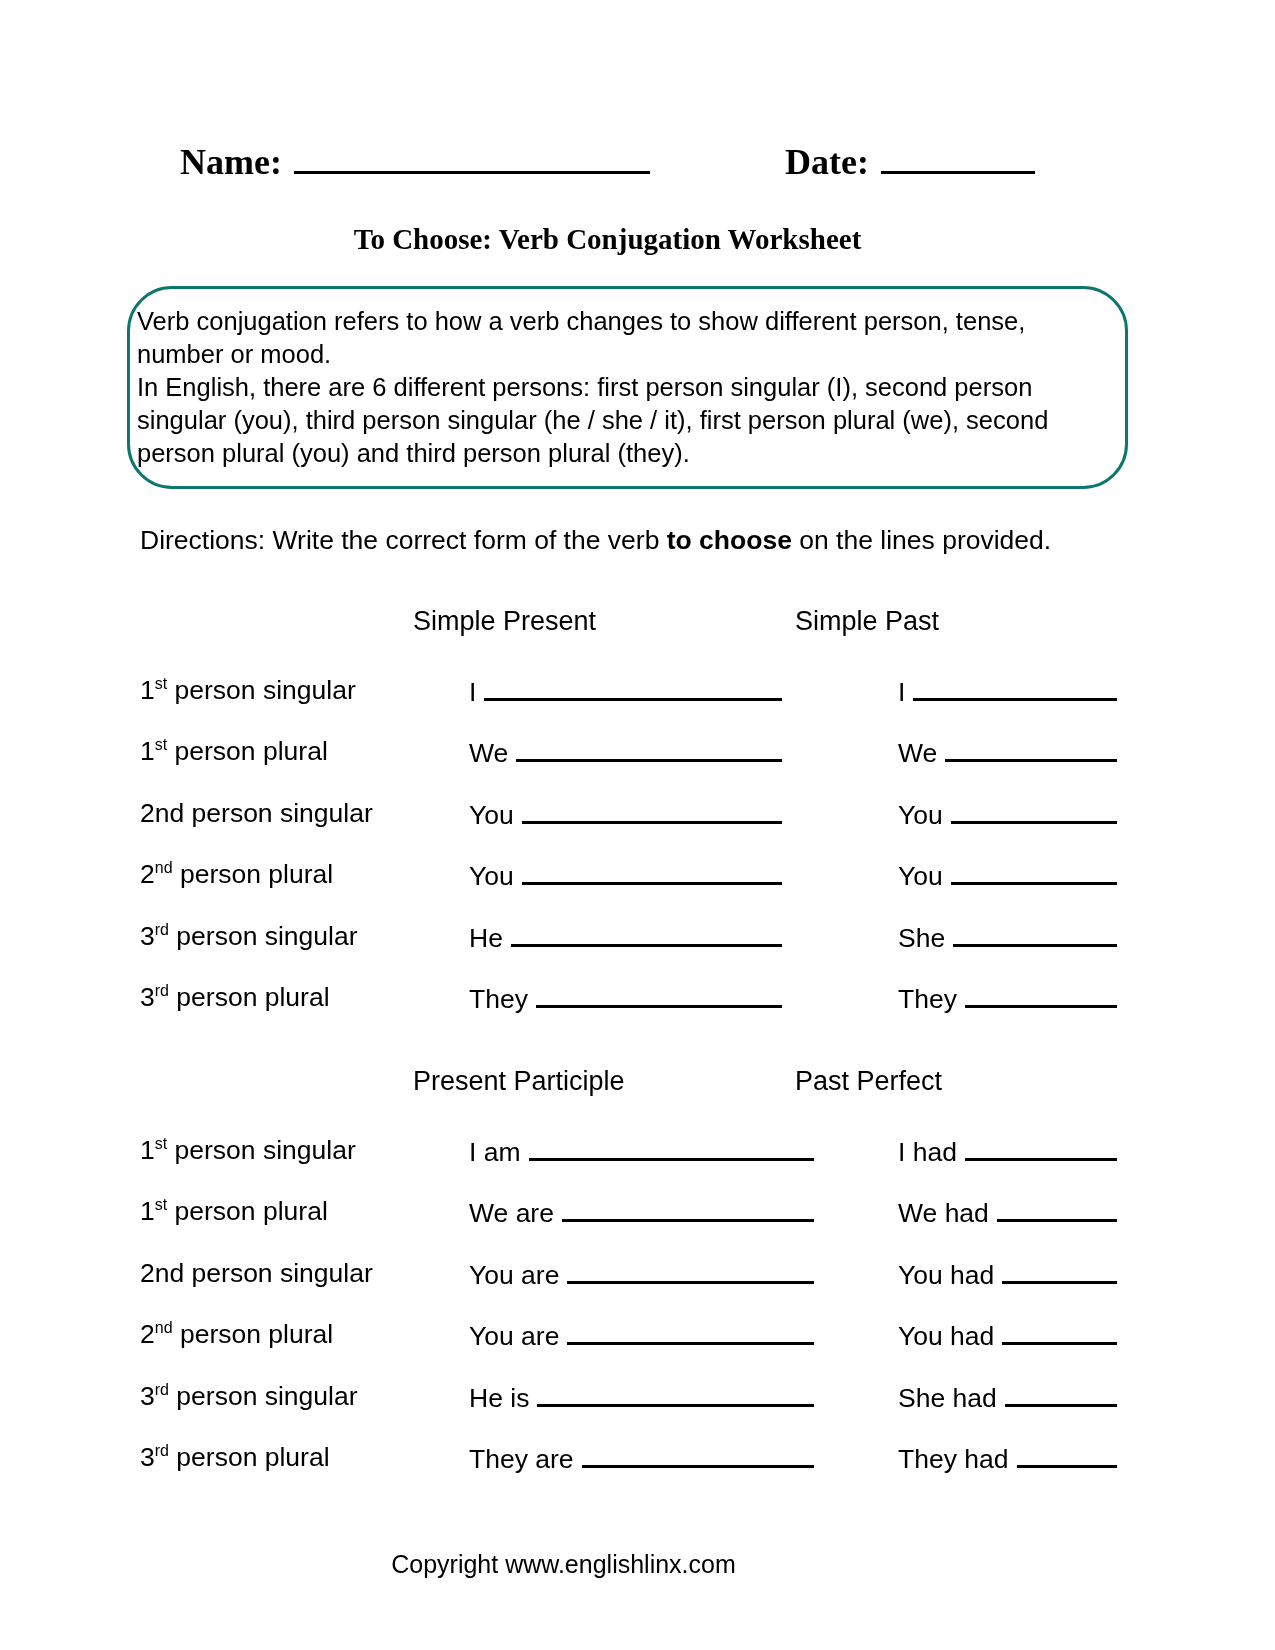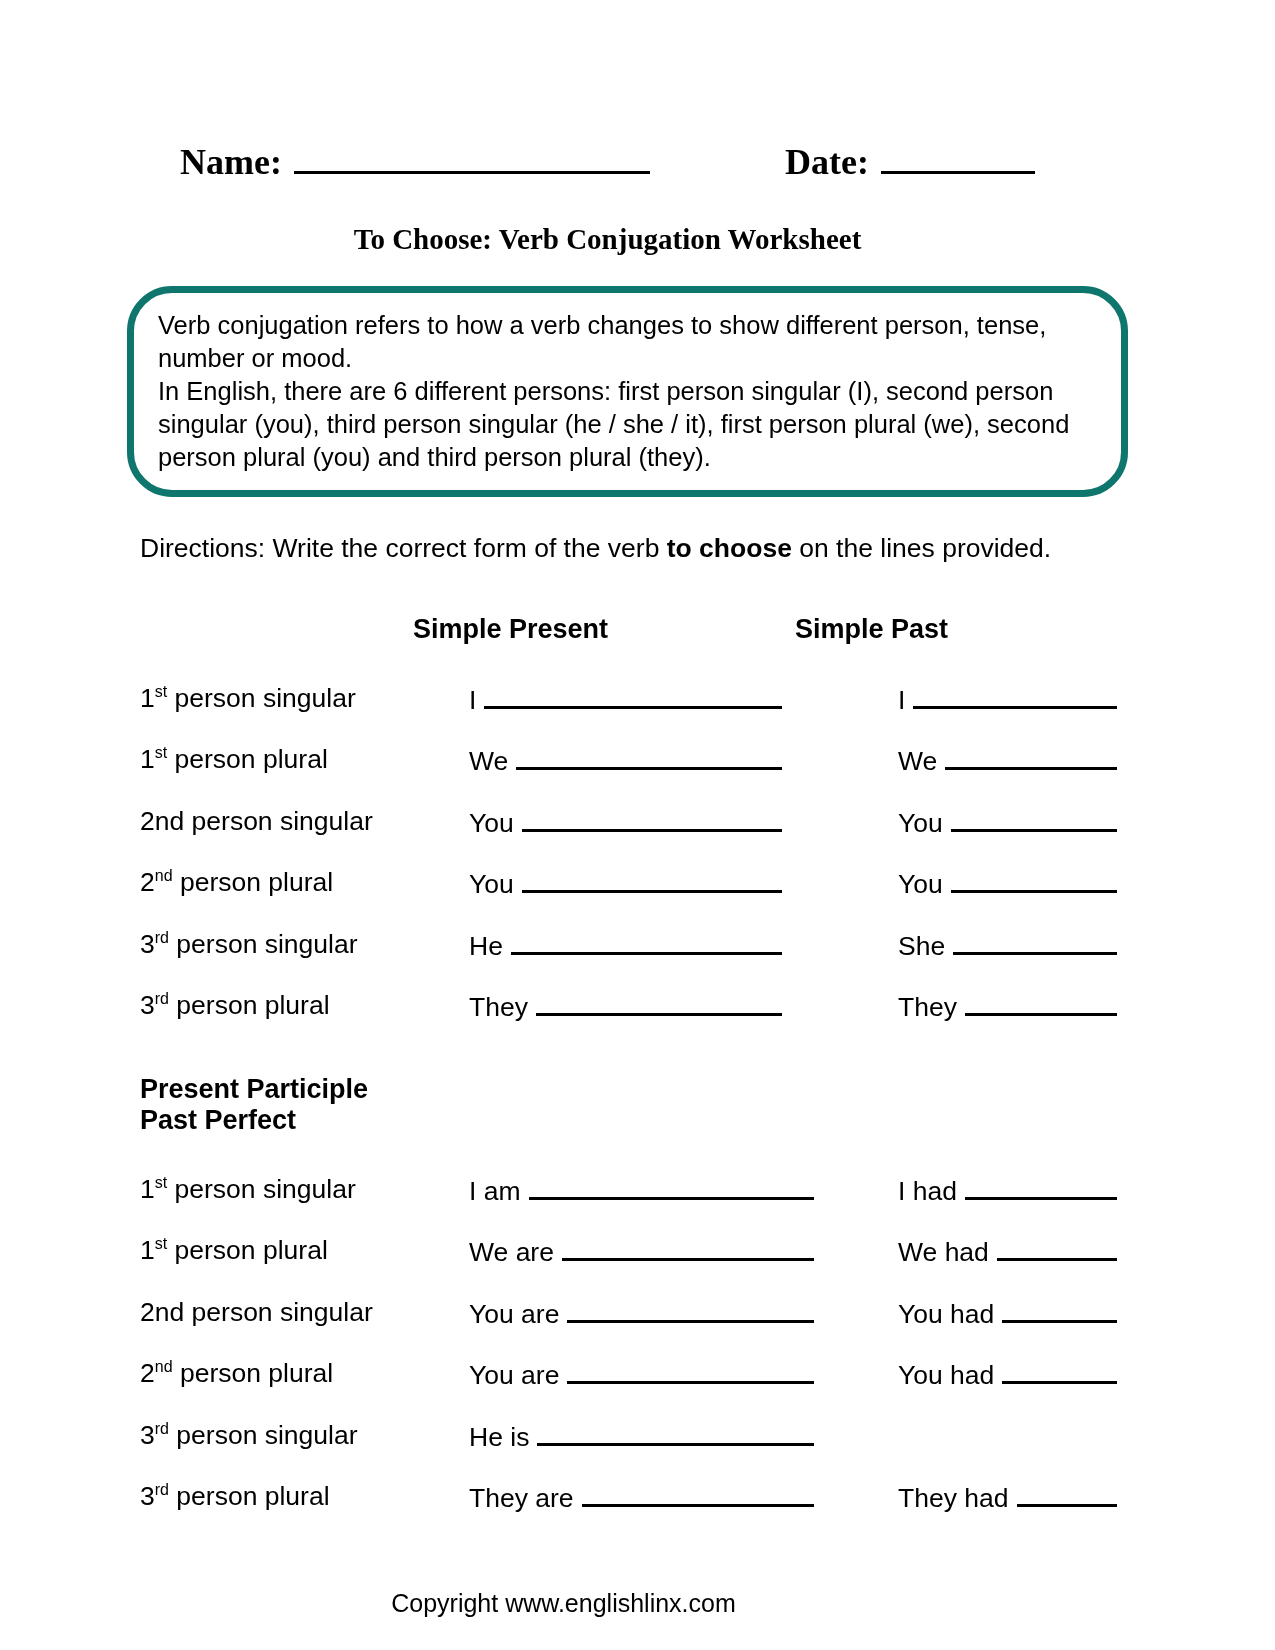--- a/index.html
+++ b/index.html
@@ -20,32 +20,32 @@
 
   
   .page-title {
     font-family:"Liberation Serif", serif; font-weight:bold;
     font-size:29px; text-align:center; margin:40px 60px 15px 0;
   }
 
   
   .info-box {
     margin:30px 147px 0 127px;
-    border:7px solid #0f766e; border-radius:45px;
-    padding:16px 24px; font-size:25.5px; line-height:33px;
+    border:3px solid #0f766e; border-radius:45px;
+    padding:16px 7px; font-size:25.5px; line-height:33px;
   }
   .info-box p { margin:0; }
 
   
   .directions { margin:36px 0 0 140px; font-size:26.5px; }
   .directions b { font-weight:bold;margin-top:31px; }
 
   
-  .cols-header { display:flex; margin:50px 0 0 140px; font-weight:bold; font-size:27px; }
-  .cols-header.sec2 { margin-top:40px;flex-direction:column; }
+  .cols-header { display:flex; margin:50px 0 0 140px; font-weight:normal; font-size:27px; }
+  .cols-header.sec2 { margin-top:40px; }
   .h-spacer { width:273px; }
   .h1 { width:382px; }
   .h2 { flex:1; }
 
   .rows { margin:20px 0 0 140px; }
   .row { display:flex; align-items:center; height:61.5px; font-size:26.5px; line-height:34px; padding-top:8px; box-sizing:border-box;gap:44px; }
   .lbl { width:273px; }
   .lbl sup { font-size:16px; vertical-align:baseline; position:relative; top:-10px; }
   .c1 { width:382px; display:flex; align-items:baseline; padding:0 57px 0 12px; box-sizing:border-box; }
   .c2 { flex:1; display:flex; align-items:baseline; padding:0 158px 0 15px; box-sizing:border-box; }
@@ -206,20 +206,24 @@
           <span class="pronoun">You had</span>
           <span class="blank"></span>
         </div>
     </div>
     <div class="row">
       <div class="lbl"><span>3</span><sup>rd</sup><span> person singular</span></div>
       <div class="c1">
           <span class="pronoun">He is</span>
           <span class="blank"></span>
         </div>
+      <div class="c2">
+          <span class="pronoun">She had</span>
+          <span class="blank"></span>
+        </div>
     </div>
     <div class="row">
       <div class="lbl"><span>3</span><sup>rd</sup><span> person plural</span></div>
       <div class="c1">
           <span class="pronoun">They are</span>
           <span class="blank"></span>
         </div>
       <div class="c2">
           <span class="pronoun">They had</span>
           <span class="blank"></span>

